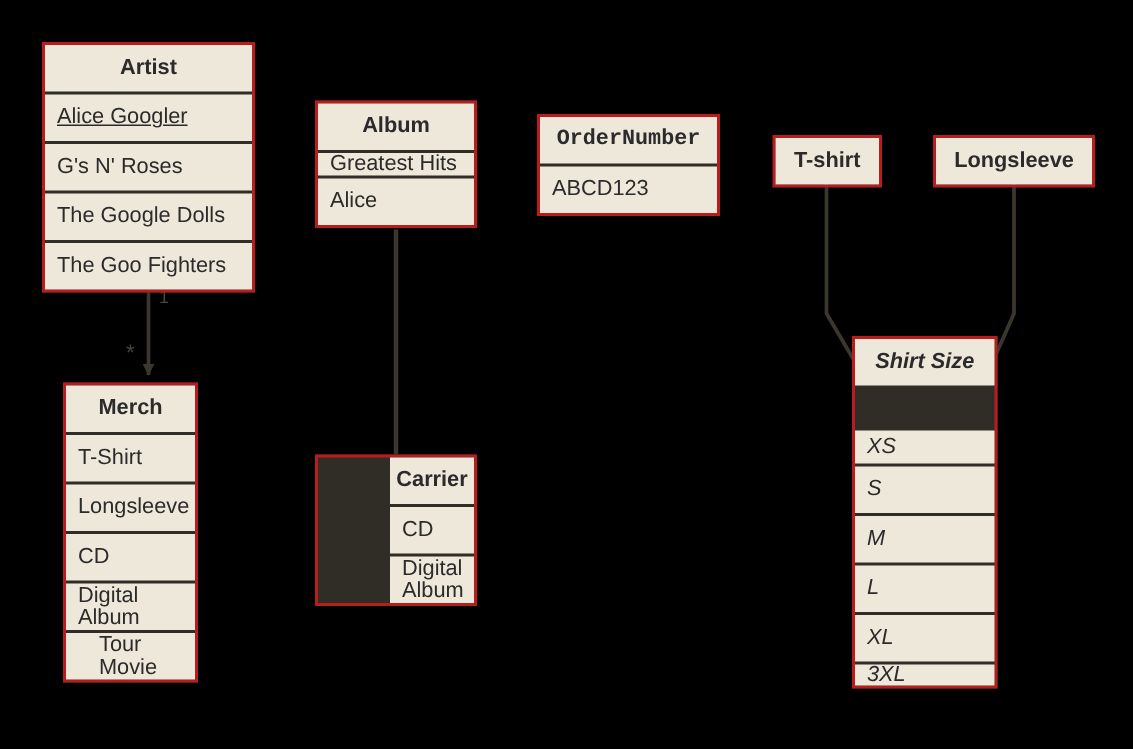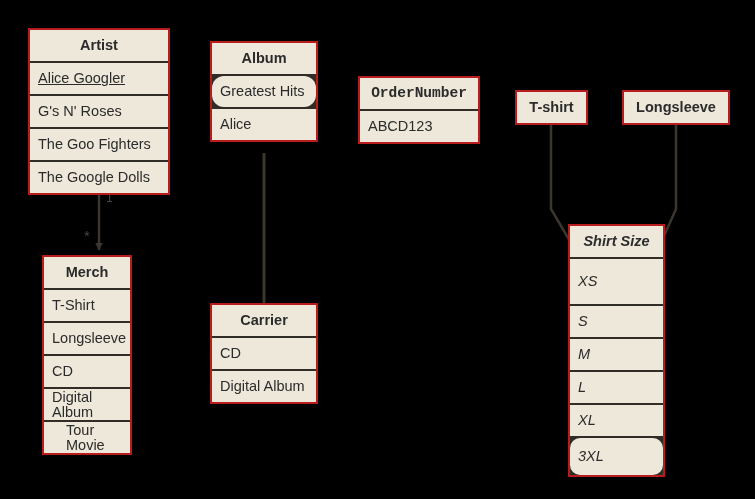--- a/index.html
+++ b/index.html
@@ -83,54 +83,54 @@
   </svg>
 
   <div class="mult" style="left:106px; top:192px;">1</div>
   <div class="mult star" style="left:84px; top:228px;">*</div>
 
   <div id="entities-root">
       <div class="entity" style="left: 28px; top: 28px; width: 142px;">
         <div class="cell header" style="height: 31px;">Artist</div>
         <div class="cell row" style="height: 31px; text-decoration: underline;">Alice Googler</div>
         <div class="cell row" style="height: 31px;">G's N' Roses</div>
+        <div class="cell row" style="height: 31px;">The Google Dolls</div>
         <div class="cell row" style="height: 31px;">The Goo Fighters</div>
-        <div class="cell row" style="height: 31px;">The Google Dolls</div>
       </div>
-      <div class="entity" style="left: 210px; top: 41px; width: 108px;">
+      <div class="entity" style="left: 210px; top: 67px; width: 108px;">
         <div class="cell header" style="height: 31px;">Album</div>
-        <div class="cell row" style="height: 31px; border-radius: 12px;">Greatest Hits</div>
+        <div class="cell row" style="height: 15px;">Greatest Hits</div>
         <div class="cell row" style="height: 31px;">Alice</div>
       </div>
       <div class="entity" style="left: 358px; top: 76px; width: 122px;">
         <div class="cell header" style="height: 31px; font-family: Liberation Mono, monospace;">OrderNumber</div>
         <div class="cell row" style="height: 31px;">ABCD123</div>
       </div>
       <div class="entity" style="left: 515px; top: 90px; width: 73px;">
         <div class="cell header" style="height: 31px;">T-shirt</div>
       </div>
       <div class="entity" style="left: 622px; top: 90px; width: 108px;">
         <div class="cell header" style="height: 31px;">Longsleeve</div>
       </div>
       <div class="entity" style="left: 568px; top: 224px; width: 97px; font-style: italic;">
         <div class="cell header" style="height: 31px;">Shirt Size</div>
-        <div class="cell row" style="height: 45px;">XS</div>
+        <div class="cell row" style="height: 22px; margin-top: 28px;">XS</div>
         <div class="cell row" style="height: 31px;">S</div>
         <div class="cell row" style="height: 31px;">M</div>
         <div class="cell row" style="height: 31px;">L</div>
         <div class="cell row" style="height: 31px;">XL</div>
-        <div class="cell row" style="height: 37px; border-radius: 10px;">3XL</div>
+        <div class="cell row" style="height: 14px;">3XL</div>
       </div>
       <div class="entity" style="left: 42px; top: 255px; width: 90px;">
         <div class="cell header" style="height: 31px;">Merch</div>
         <div class="cell row" style="height: 31px;">T-Shirt</div>
         <div class="cell row" style="height: 31px;">Longsleeve</div>
         <div class="cell row" style="height: 31px;">CD</div>
         <div class="cell row" style="height: 31px;">Digital Album</div>
         <div class="cell row" style="height: 31px; padding-left: 22px;">Tour Movie</div>
       </div>
-      <div class="entity" style="left: 210px; top: 303px; width: 108px;">
+      <div class="entity" style="left: 210px; top: 303px; width: 108px; padding-left: 48px;">
         <div class="cell header" style="height: 31px;">Carrier</div>
         <div class="cell row" style="height: 31px;">CD</div>
         <div class="cell row" style="height: 31px;">Digital Album</div>
       </div>
     </div>
 </div>
 
 </body></html>

